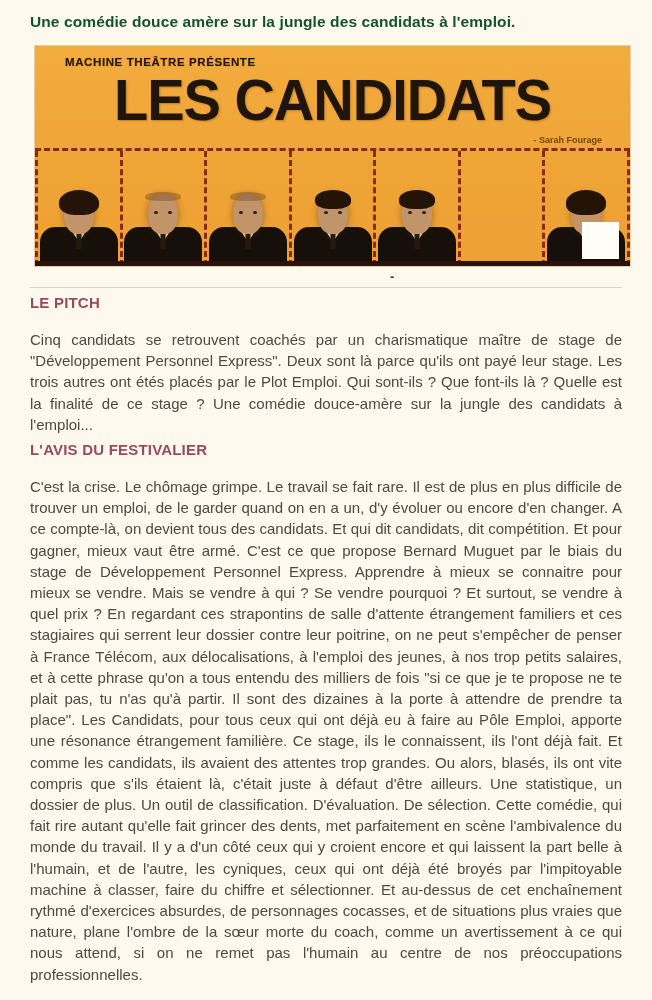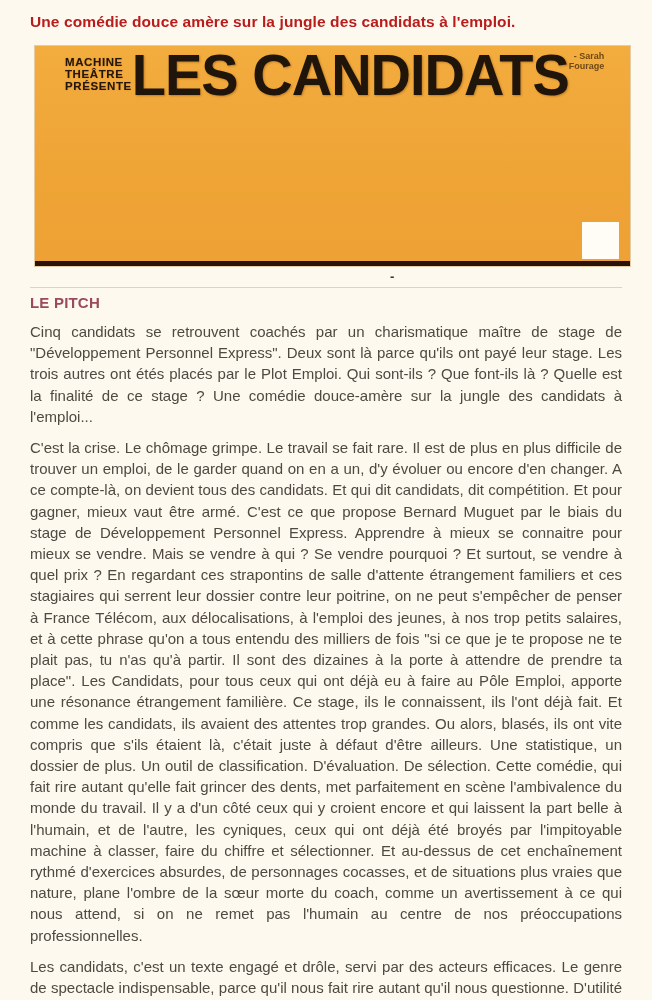--- a/index.html
+++ b/index.html
@@ -9,34 +9,34 @@
     background:#fdf9ef;
     font-family:"Liberation Sans", sans-serif;
     color:#4f4942;
     overflow:hidden;
   }
   .page { padding:13px 30px 0 30px; }
 
   .headline {
     font-size:15.5px;
     font-weight:bold;
-    color:#b91c1c;
+    color:#14532d;
     letter-spacing:.1px;
   }
 
   
   .poster {
     position:relative;
     margin:15px 0 0 5px;
     width:595px;
     height:220px;
     background:linear-gradient(180deg,#f3ac3e 0%, #efa436 55%, #eea134 100%);
     overflow:hidden;
     display:flex;
-    flex-direction:row;
+    flex-direction:column;
     box-shadow:0 0 0 1px rgba(180,120,30,.35);
   }
   .poster-presenter {
     margin:10px 0 0 30px;
     font-size:11.5px;
     font-weight:bold;
     letter-spacing:.6px;
     color:#241608;
     text-shadow:0 0 1px rgba(120,60,10,.5);
   }
@@ -142,21 +142,21 @@
     margin:3px 0 0 0;
   }
   h2.section-heading {
     margin-top:6px;
     font-size:15px;
     font-weight:bold;
     letter-spacing:.2px;
     color:#9a4a5c;
   }
   p.body-par {
-    margin-top:10px;
+    margin-top:18px;
     font-size:15px;
     line-height:21.2px;
     text-align:justify;
     color:#4f4942;
   }
 </style>
 </head>
 <body>
 
 <div class="page">
@@ -247,18 +247,19 @@
   </div>
 
   <div class="tiny-dash">-</div>
 
   <hr class="rule">
 
   <h2 class="section-heading">LE PITCH</h2>
 
   <p class="body-par">Cinq candidats se retrouvent coachés par un charismatique maître de stage de "Développement Personnel Express". Deux sont là parce qu'ils ont payé leur stage. Les trois autres ont étés placés par le Plot Emploi. Qui sont-ils ? Que font-ils là ? Quelle est la finalité de ce stage ? Une comédie douce-amère sur la jungle des candidats à l'emploi...</p>
 
+  <h2 class="section-heading">L'AVIS DU FESTIVALIER</h2>
 
   <p class="body-par">C'est la crise. Le chômage grimpe. Le travail se fait rare. Il est de plus en plus difficile de trouver un emploi, de le garder quand on en a un, d'y évoluer ou encore d'en changer. A ce compte-là, on devient tous des candidats. Et qui dit candidats, dit compétition. Et pour gagner, mieux vaut être armé. C'est ce que propose Bernard Muguet par le biais du stage de Développement Personnel Express. Apprendre à mieux se connaitre pour mieux se vendre. Mais se vendre à qui ? Se vendre pourquoi ? Et surtout, se vendre à quel prix ? En regardant ces strapontins de salle d'attente étrangement familiers et ces stagiaires qui serrent leur dossier contre leur poitrine, on ne peut s'empêcher de penser à France Télécom, aux délocalisations, à l'emploi des jeunes, à nos trop petits salaires, et à cette phrase qu'on a tous entendu des milliers de fois "si ce que je te propose ne te plait pas, tu n'as qu'à partir. Il sont des dizaines à la porte à attendre de prendre ta place". Les Candidats, pour tous ceux qui ont déjà eu à faire au Pôle Emploi, apporte une résonance étrangement familière. Ce stage, ils le connaissent, ils l'ont déjà fait. Et comme les candidats, ils avaient des attentes trop grandes. Ou alors, blasés, ils ont vite compris que s'ils étaient là, c'était juste à défaut d'être ailleurs. Une statistique, un dossier de plus. Un outil de classification. D'évaluation. De sélection. Cette comédie, qui fait rire autant qu'elle fait grincer des dents, met parfaitement en scène l'ambivalence du monde du travail. Il y a d'un côté ceux qui y croient encore et qui laissent la part belle à l'humain, et de l'autre, les cyniques, ceux qui ont déjà été broyés par l'impitoyable machine à classer, faire du chiffre et sélectionner. Et au-dessus de cet enchaînement rythmé d'exercices absurdes, de personnages cocasses, et de situations plus vraies que nature, plane l'ombre de la sœur morte du coach, comme un avertissement à ce qui nous attend, si on ne remet pas l'humain au centre de nos préoccupations professionnelles.</p>
 
   <p class="body-par">Les candidats, c'est un texte engagé et drôle, servi par des acteurs efficaces. Le genre de spectacle indispensable, parce qu'il nous fait rire autant qu'il nous questionne. D'utilité publique.</p>
 
 </div>
 
 </body></html>

